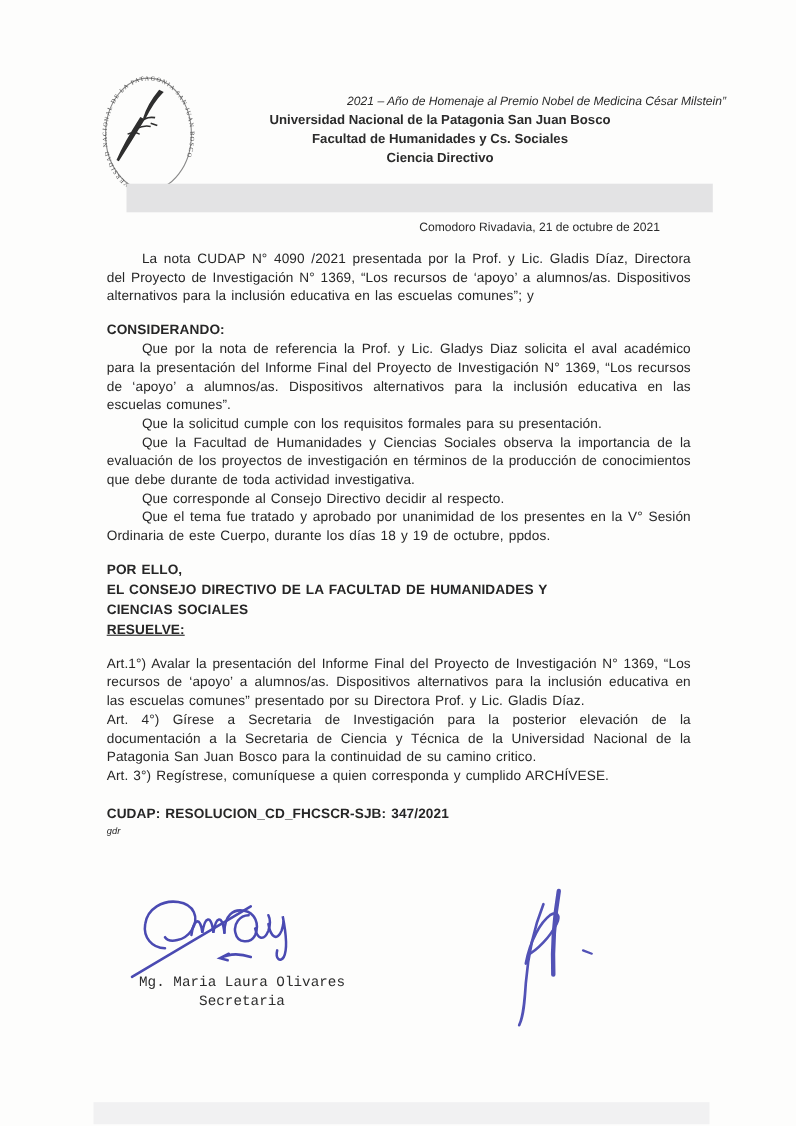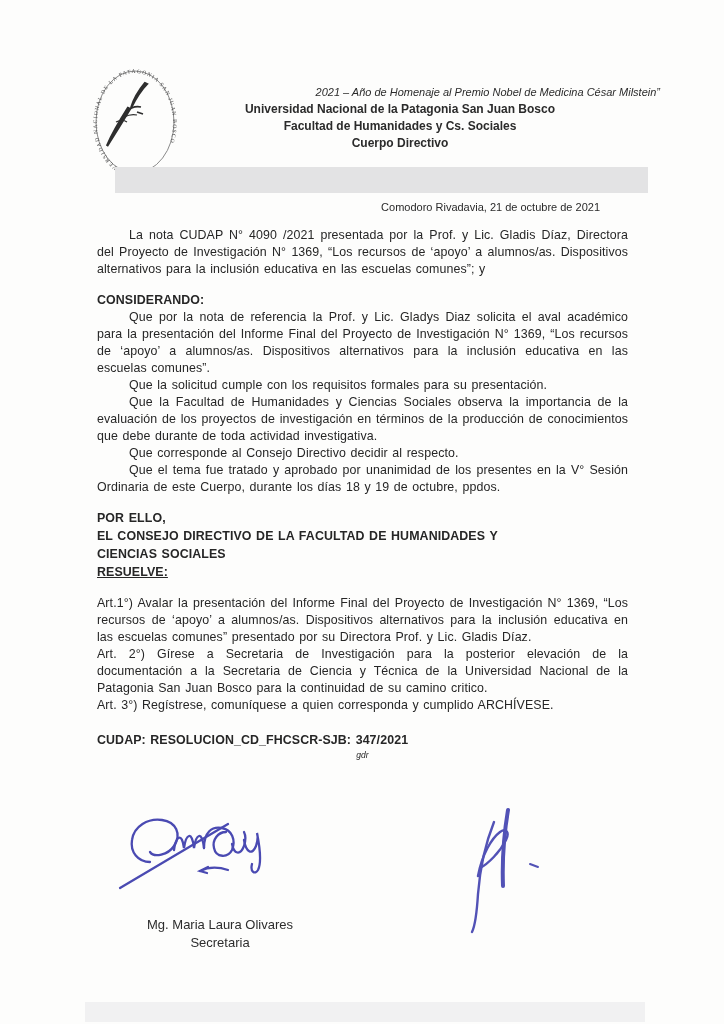--- a/index.html
+++ b/index.html
@@ -33,27 +33,27 @@
     font-size:12.4px;line-height:17px;text-align:justify;
     letter-spacing:.1px;word-spacing:1px;
   }
   .sec-label{font-weight:bold;text-align:left;}
   .para{margin:0;text-indent:32px;}
   .para.noindent{text-indent:0;}
   .mt{margin-top:14px;}
   .center-bold{font-weight:bold;text-align:left;line-height:18px;}
   .resuelve{text-decoration:underline;}
   .cudap{font-weight:bold;margin-top:18px;text-align:left;}
-  .initials{font-size:8.5px;font-style:italic;text-align:center;line-height:12px;}
+  .initials{font-size:8.5px;font-style:italic;text-align:left;line-height:12px;}
   
   .sig-stroke{position:absolute;}
   .sig-name{
     position:absolute;width:220px;text-align:center;
-    font-family:Liberation Sans, sans-serif;
-    font-size:13px;line-height:18px;color:#2d2d2d;margin-top:32px;
+    font-family:Liberation Mono, monospace;
+    font-size:13px;line-height:18px;color:#2d2d2d;
   }
   .sig-left-name{left:110px;top:884px;}
   .sig-right-name{left:396px;top:884px;}
   
   .bottom-bar{
     position:absolute;left:85px;top:1002px;width:560px;height:20px;
     background:#f1f1f2;
   }
 </style>
 </head>
@@ -76,21 +76,21 @@
       <path d="M44,55 C48,53 53,52 57,53" fill="none" stroke-width="1.2"></path>
       <path d="M57,50 l6,2" fill="none" stroke-width="1.4"></path>
       <path d="M36,60 C40,58 44,58 47,60" fill="none" stroke-width="1.2"></path>
     </g>
   </svg>
 
   <div class="header-text">
     <div class="motto">2021 – Año de Homenaje al Premio Nobel de Medicina César Milstein”</div>
     <div class="inst">Universidad Nacional de la Patagonia San Juan Bosco</div>
     <div class="inst">Facultad de Humanidades y Cs. Sociales</div>
-    <div class="inst">Cuerpo Directivo</div>
+    <div class="inst">Ciencia Directivo</div>
   </div>
 
   <div class="redact-bar"></div>
 
   <div class="date-line">Comodoro Rivadavia, 21 de octubre de 2021</div>
 
   <div class="doc-body">
     <p class="para">La nota CUDAP N°  4090  /2021 presentada por la Prof. y Lic. Gladis Díaz, Directora del Proyecto de Investigación N° 1369, “Los recursos de ‘apoyo’ a alumnos/as. Dispositivos alternativos para la inclusión educativa en las escuelas comunes”; y</p>
 
     <div class="sec-label mt">CONSIDERANDO:</div>
@@ -99,21 +99,21 @@
     <p class="para">Que la Facultad de Humanidades y Ciencias Sociales observa la importancia de la evaluación de los proyectos de investigación en términos de la producción de conocimientos que debe durante de toda actividad investigativa.</p>
     <p class="para">Que corresponde al Consejo Directivo decidir al respecto.</p>
     <p class="para">Que el tema fue tratado y aprobado por unanimidad de los presentes en la V° Sesión Ordinaria de este Cuerpo, durante los días 18 y 19 de octubre, ppdos.</p>
 
     <div class="sec-label mt">POR ELLO,</div>
     <div class="center-bold">EL CONSEJO DIRECTIVO DE LA FACULTAD DE HUMANIDADES Y</div>
     <div class="center-bold">CIENCIAS SOCIALES</div>
     <div class="center-bold resuelve">RESUELVE:</div>
 
     <p class="para noindent mt">Art.1°) Avalar la presentación del Informe Final del Proyecto de Investigación N° 1369, “Los recursos de ‘apoyo’ a alumnos/as. Dispositivos alternativos para la inclusión educativa en las escuelas comunes” presentado por su Directora Prof. y Lic. Gladis Díaz.</p>
-    <p class="para noindent">Art. 2°) Gírese a Secretaria de Investigación para la posterior elevación de la documentación a la Secretaria de Ciencia y Técnica de la Universidad Nacional de la Patagonia San Juan Bosco para la continuidad de su camino critico.</p>
+    <p class="para noindent">Art. 4°) Gírese a Secretaria de Investigación para la posterior elevación de la documentación a la Secretaria de Ciencia y Técnica de la Universidad Nacional de la Patagonia San Juan Bosco para la continuidad de su camino critico.</p>
     <p class="para noindent">Art. 3°) Regístrese, comuníquese a quien corresponda y cumplido ARCHÍVESE.</p>
 
     <div class="cudap">CUDAP: RESOLUCION_CD_FHCSCR-SJB: 347/2021</div>
     <div class="initials">gdr</div>
   </div>
 
   <svg class="sig-stroke" style="left:116px;top:804px;" width="185" height="92" viewBox="0 0 185 92">
     <g fill="none" stroke="#4a4ab2" stroke-width="2.3" stroke-linecap="round">
       <path d="M34,58 C22,58 14,48 16,36 C18,22 32,14 46,16 C60,18 66,30 58,42 C52,51 38,54 34,48"></path>
       <path d="M58,46 C60,32 66,28 68,44 C70,30 76,26 78,44 C80,30 86,26 88,44"></path>

